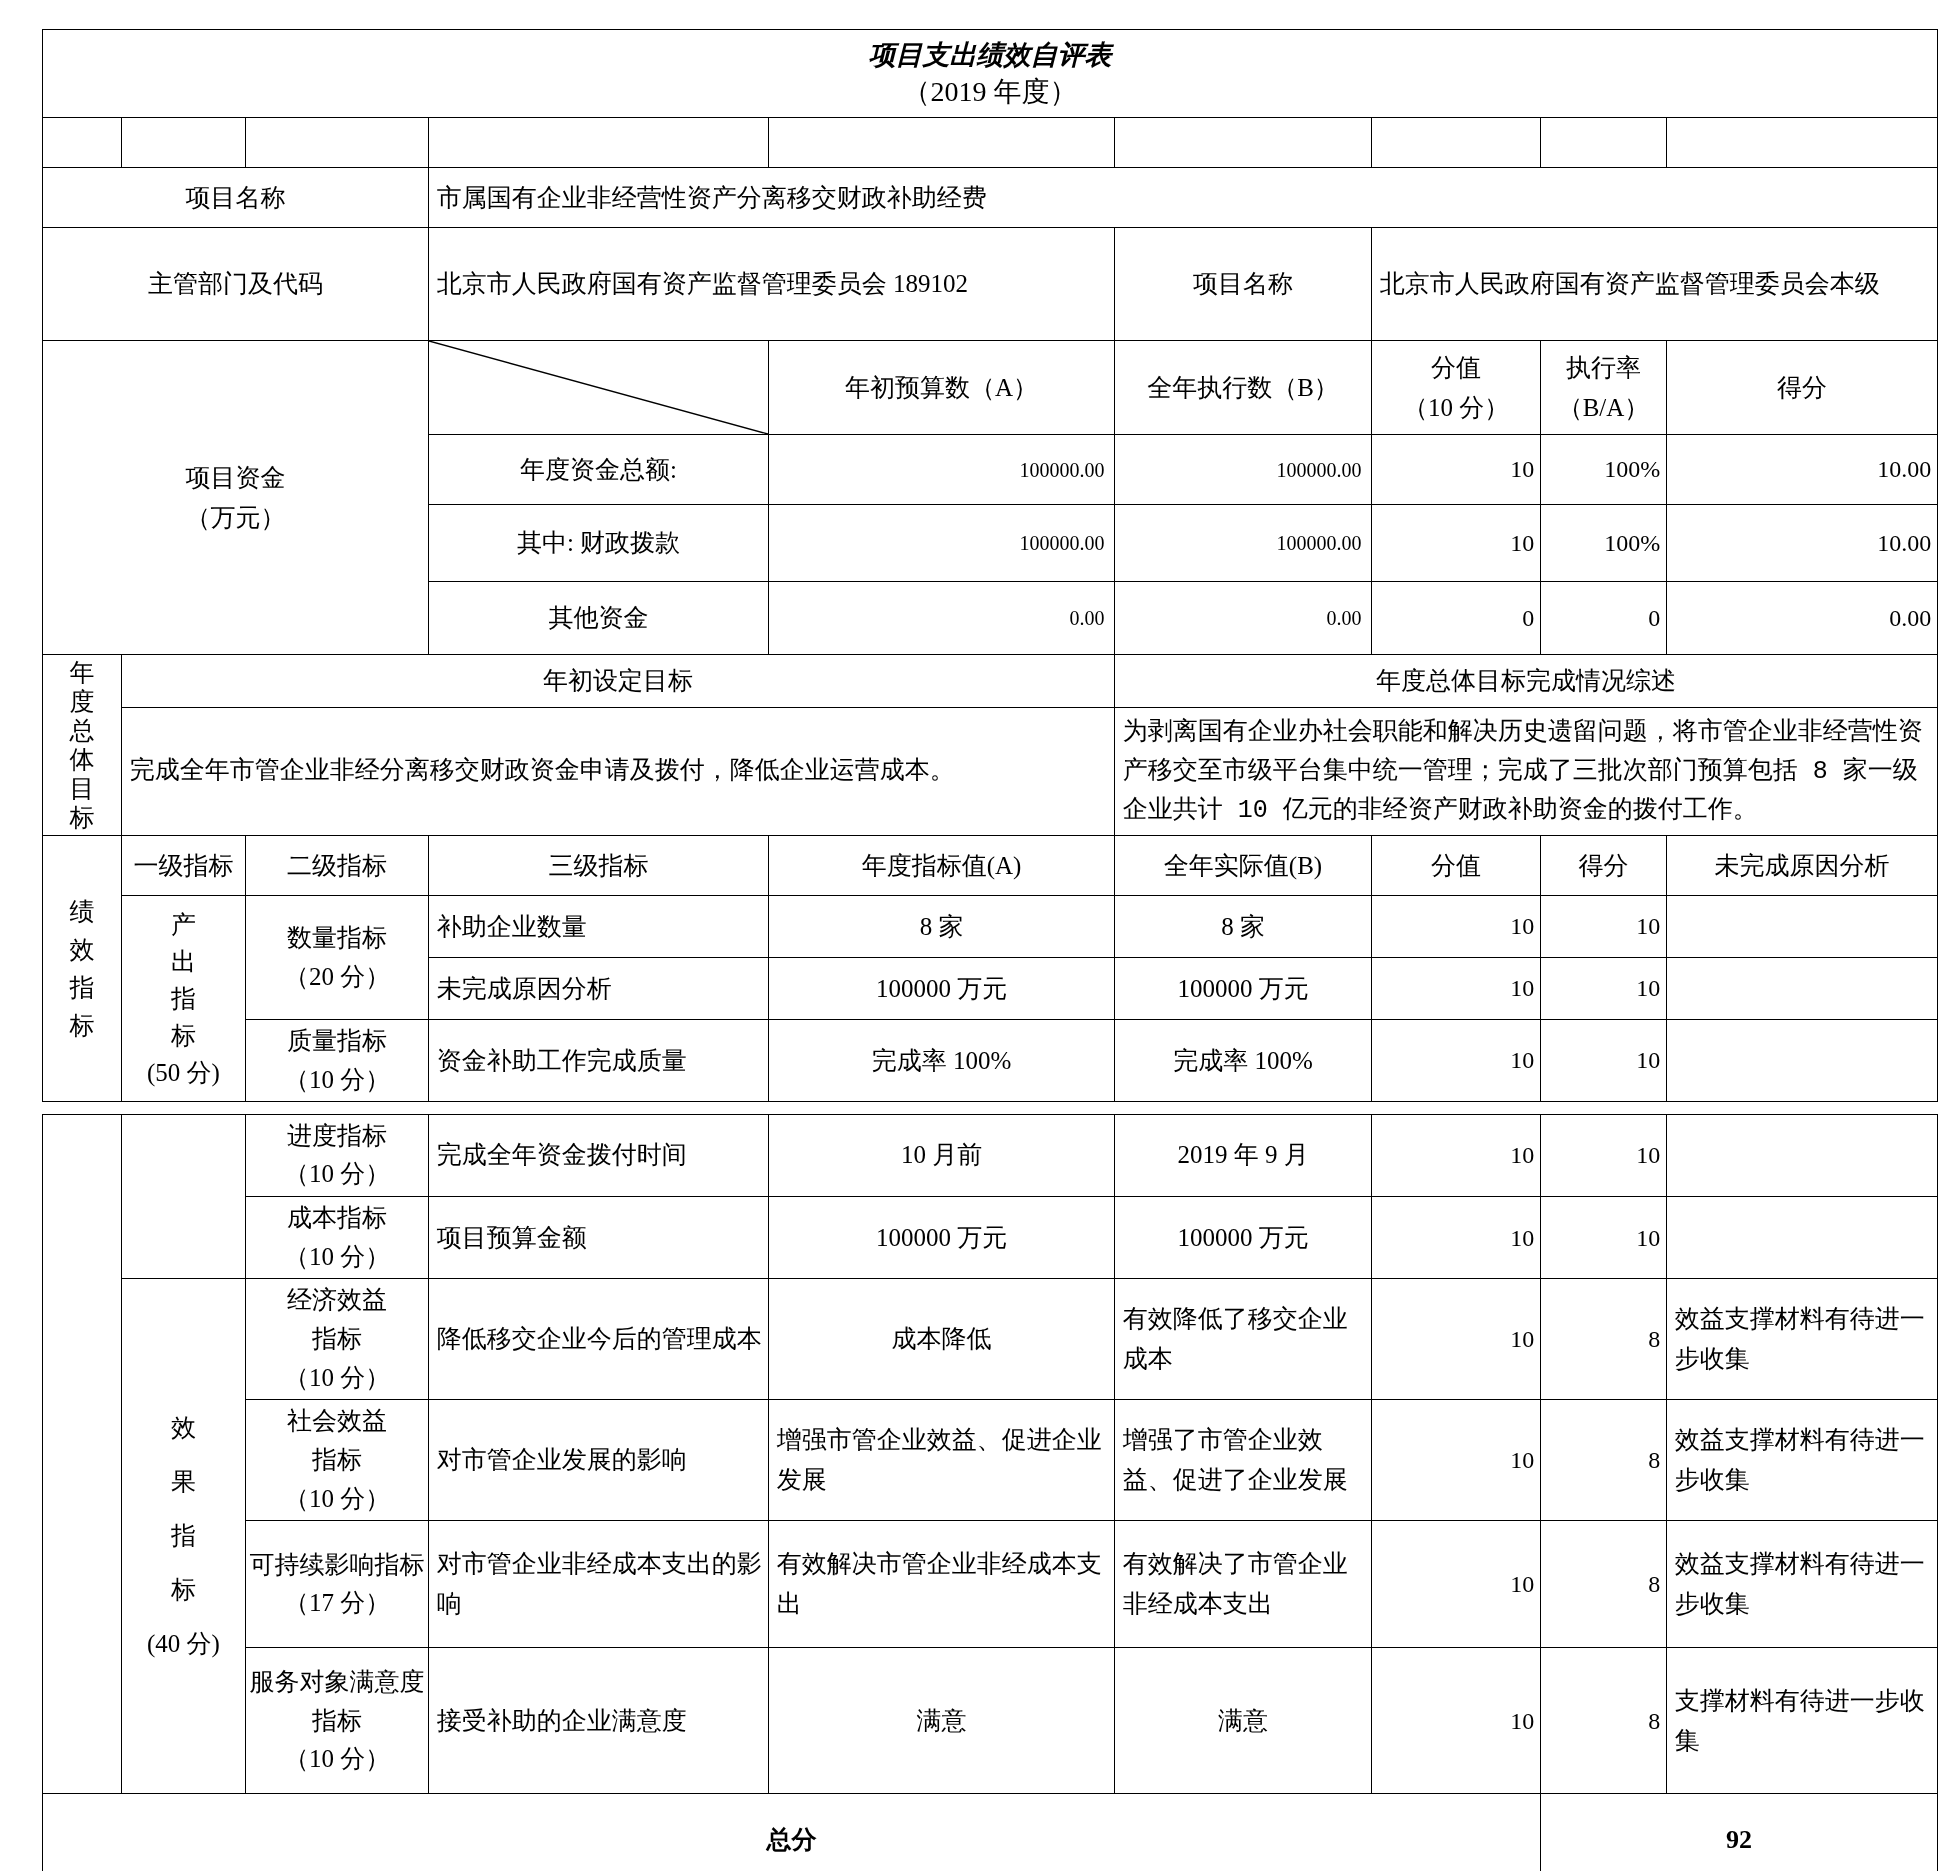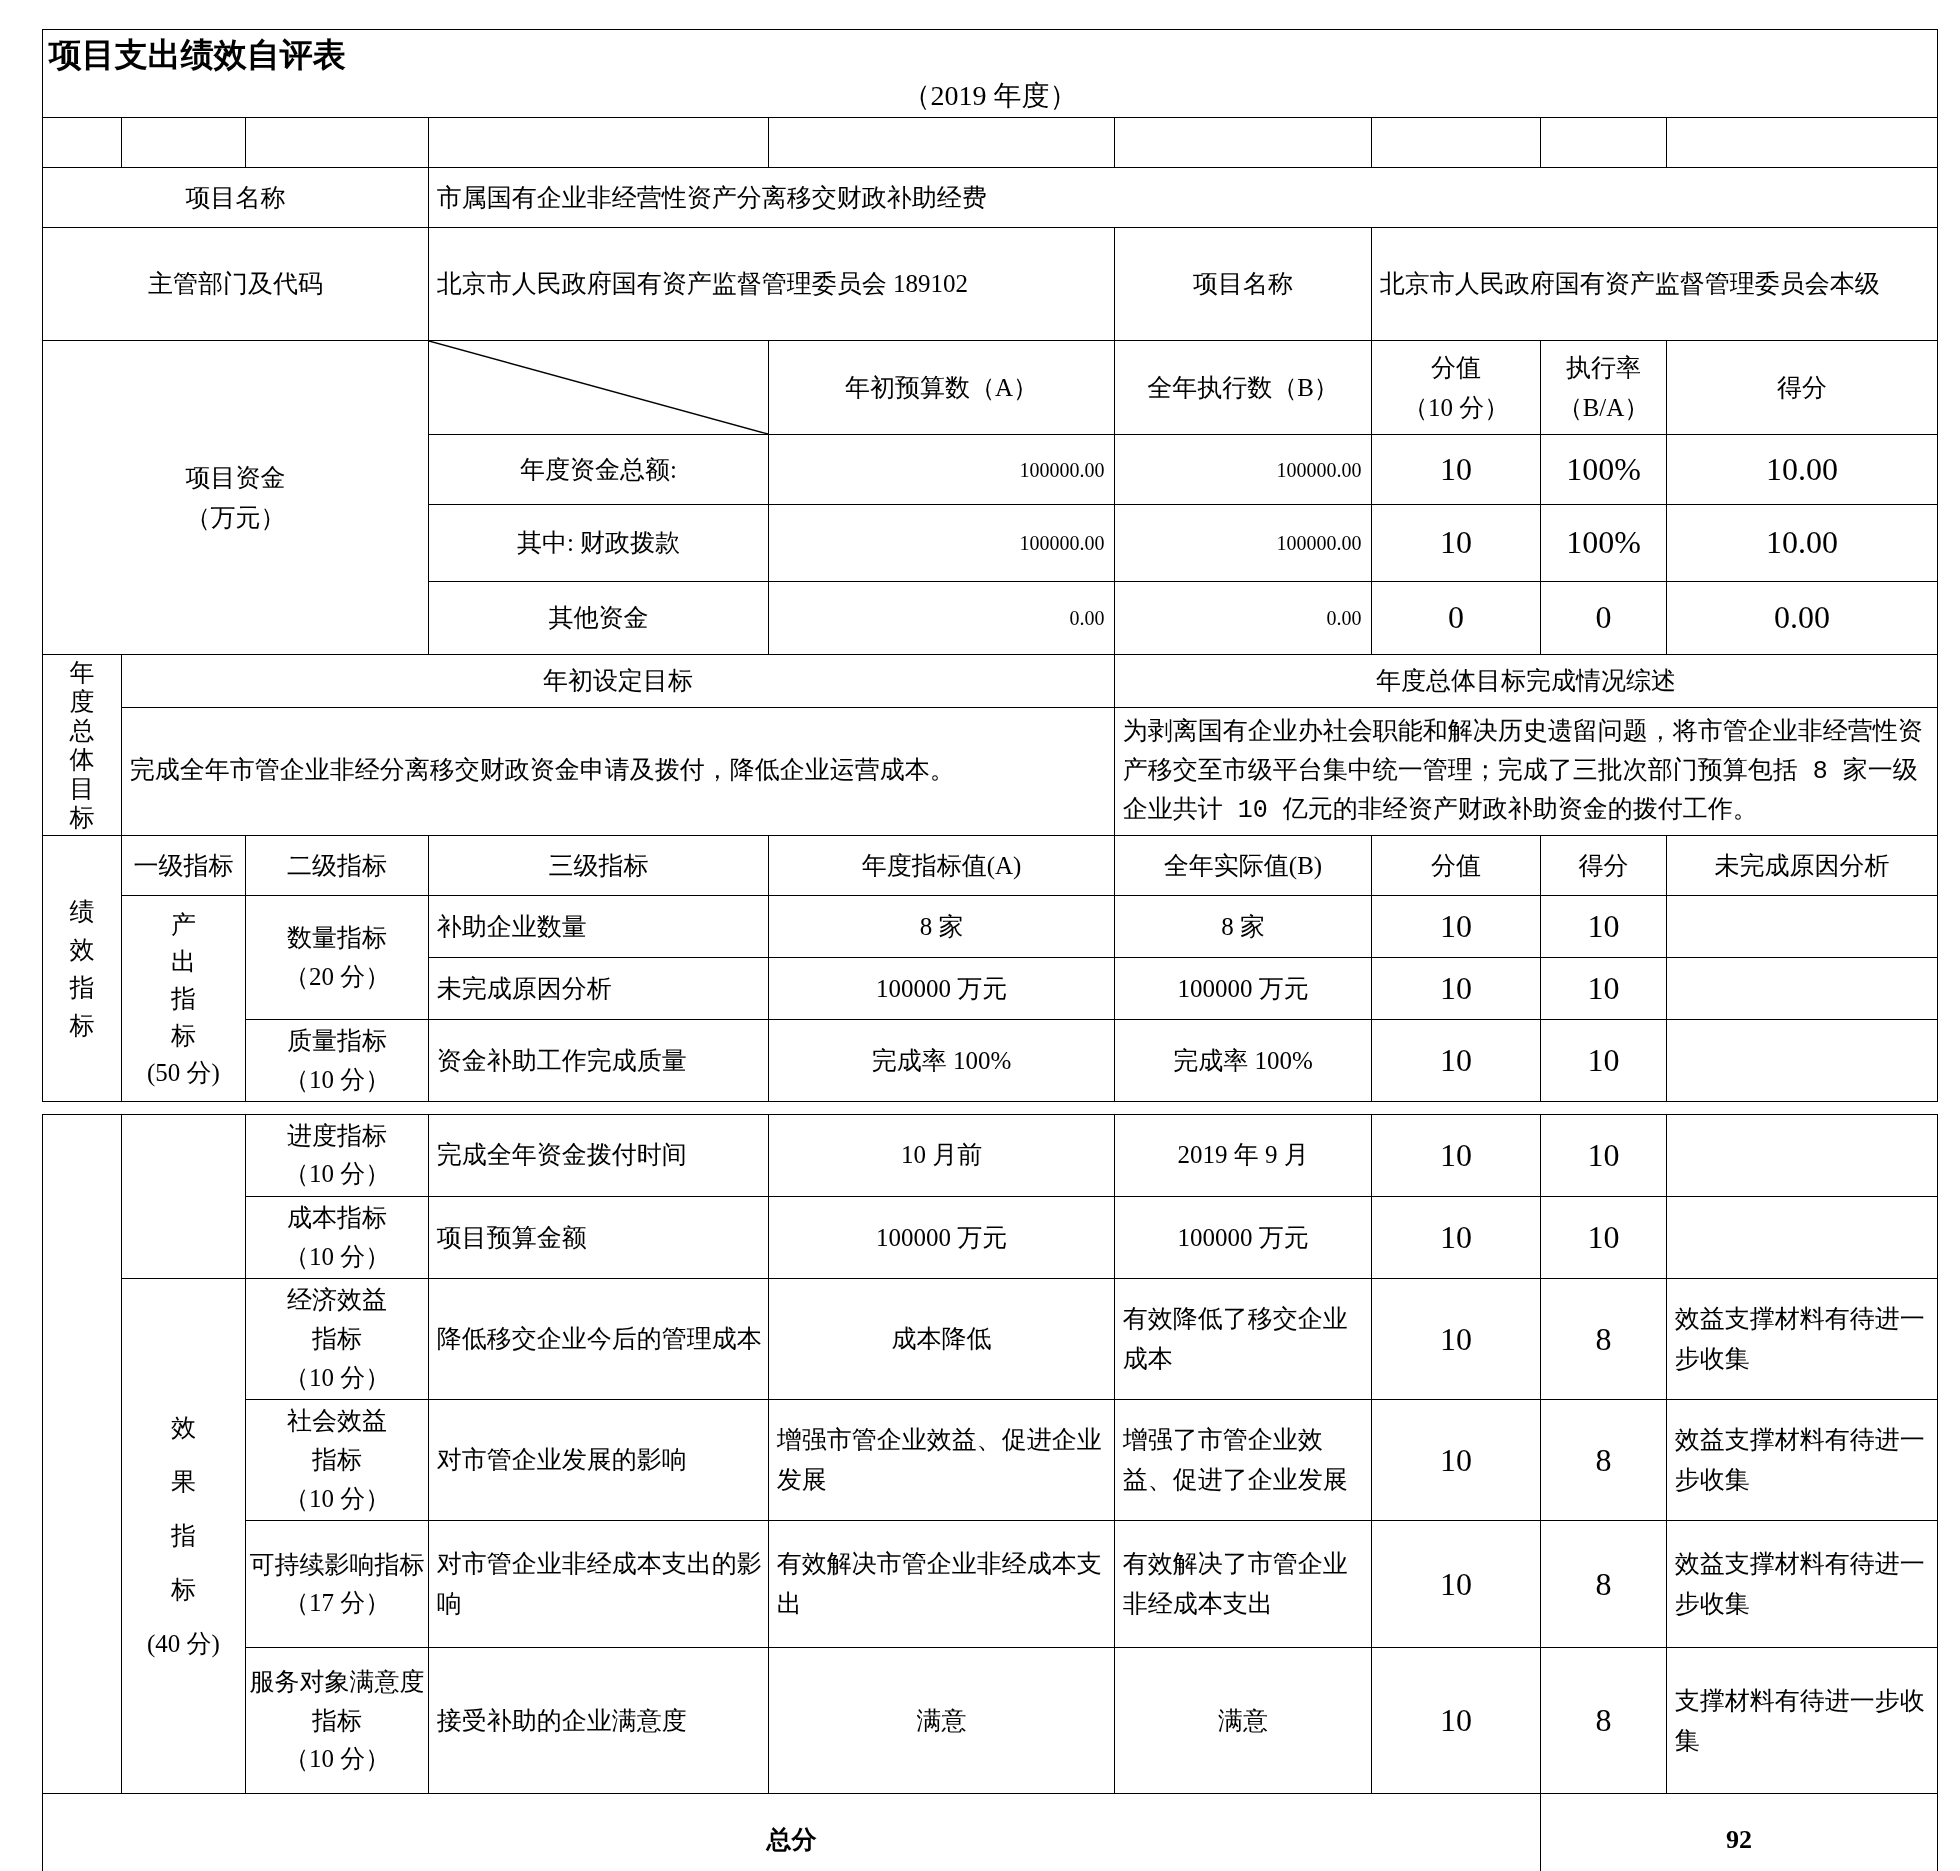--- a/index.html
+++ b/index.html
@@ -24,32 +24,32 @@
     padding:1.9px 5.8px;
     vertical-align:middle;
     text-align:center;
     overflow:hidden;
     word-break:break-all;
   }
   .gap{height:11.5px;}
   .pre{white-space:pre-line;}
   .left{text-align:left;padding-left:7.7px;}
   .num{text-align:right;padding-right:9.6px;font-size:20px;}
-  .title-main{font-size:33px;font-weight:bold;line-height:1.35;text-align:left;}
+  .title-main{font-size:27px;font-weight:bold;line-height:1.35;text-align:center;font-style:italic;}
   .title-sub{font-size:28px;line-height:1.3;text-align:center;}
   .vlabel{white-space:pre-line;text-align:center;padding:0;}
   .v-goal{line-height:29px;}
   .v-perf{line-height:38px;}
   .v-output{line-height:37px;}
   .v-effect{line-height:54px;}
   .diag{position:relative;padding:0;}
   .diag svg{position:absolute;left:0;top:0;width:100%;height:100%;display:block;}
   .goal-text{line-height:39px;font-family:Liberation Mono, monospace;}
   .lvl2{line-height:1.55;}
-  .score{font-size:32px;}
+  .score{font-size:24px;text-align:right;}
   .total-label{font-weight:bold;}
   .total-value{font-weight:bold;font-size:26px;}
 </style>
 </head>
 <body>
 
 <div class="doc">
 
   <table>
     <colgroup>

